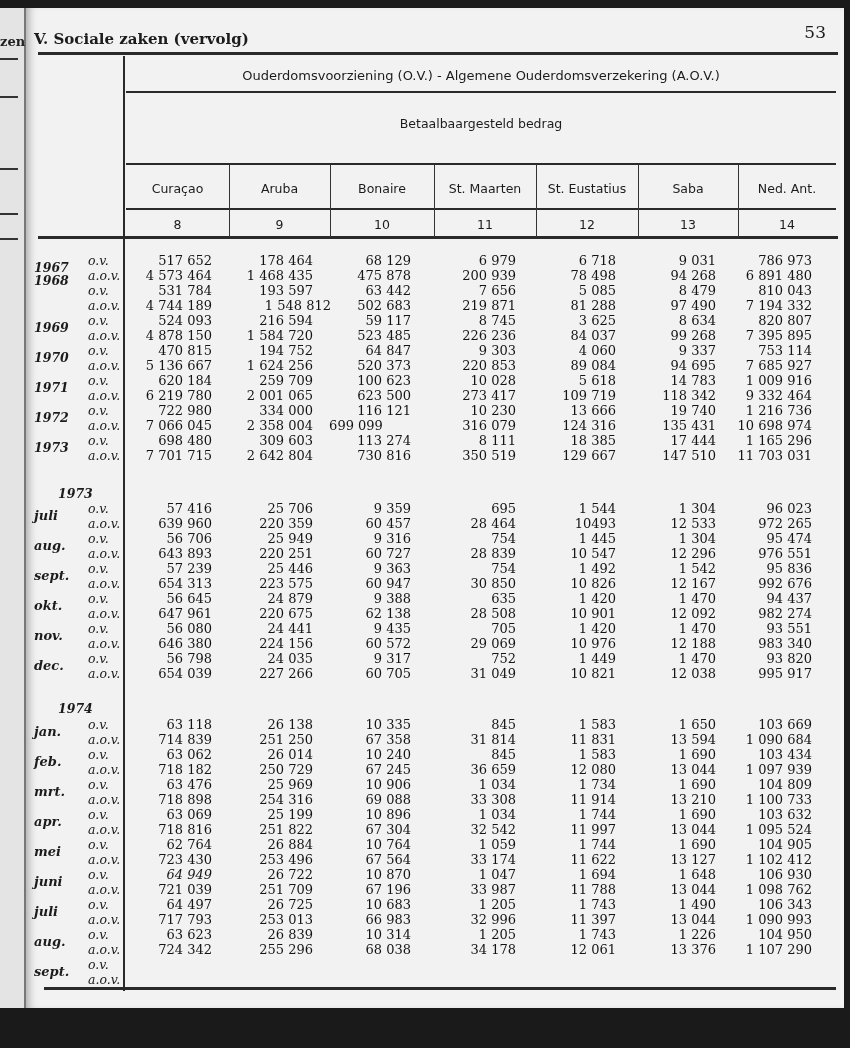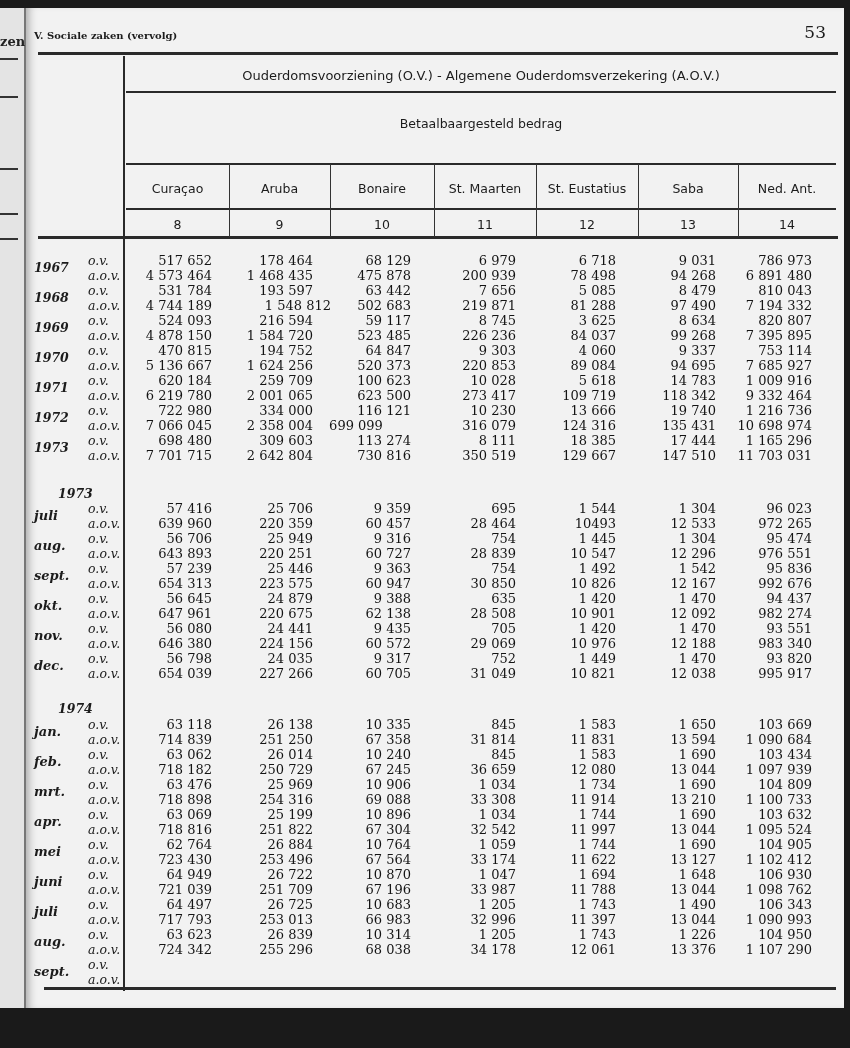--- a/index.html
+++ b/index.html
@@ -16,21 +16,21 @@
     }
     .left-page .lp-text { position: absolute; left: 0; top: 26px; font-size: 13px; font-weight: bold; color: #222; }
     .left-page .lp-rule { position: absolute; left: 0; width: 18px; height: 2px; background: #333; }
     .page {
       position: absolute; left: 26px; top: 8px; width: 818px; height: 1000px;
       background: #f2f2f2;
       box-shadow: inset 8px 0 10px -6px rgba(0,0,0,0.35);
     }
     .section-title {
       position: absolute; left: 8px; top: 22px;
-      font-family: "DejaVu Serif", serif; font-weight: bold; font-size: 10px; color: #1c1c1c;
+      font-family: "DejaVu Serif", serif; font-weight: bold; font-size: 15px; color: #1c1c1c;
     }
     .page-number {
       position: absolute; right: 18px; top: 14px;
       font-family: "DejaVu Serif", serif; font-size: 17px; color: #1c1c1c;
     }
     .rule { position: absolute; background: #2a2a2a; }
     .thick-top { left: 12px; top: 44px; width: 800px; height: 3px; }
     .thick-head-bottom { left: 12px; top: 228px; width: 800px; height: 3px; }
     .thick-bottom { left: 18px; top: 979px; width: 792px; height: 3px; }
     .stub-vline { left: 97px; top: 48px; width: 2px; height: 935px; }
@@ -122,21 +122,21 @@
       <div>
         <div class="stub stub-kind" style="top: 260px;">a.o.v.</div>
         <div class="cell" style="top: 260px; left: 76px; width: 110px;">4 573 464</div>
         <div class="cell" style="top: 260px; left: 177px; width: 110px;">1 468 435</div>
         <div class="cell" style="top: 260px; left: 275px; width: 110px;">475 878</div>
         <div class="cell" style="top: 260px; left: 380px; width: 110px;">200 939</div>
         <div class="cell" style="top: 260px; left: 480px; width: 110px;">78 498</div>
         <div class="cell" style="top: 260px; left: 580px; width: 110px;">94 268</div>
         <div class="cell" style="top: 260px; left: 676px; width: 110px;">6 891 480</div>
       </div>
-      <div class="stub stub-year" style="top: 282px; left: 8px;">1968</div>
+      <div class="stub stub-year" style="top: 265px; left: 8px;">1968</div>
       <div>
         <div class="stub stub-kind" style="top: 275px;">o.v.</div>
         <div class="cell" style="top: 275px; left: 76px; width: 110px;">531 784</div>
         <div class="cell" style="top: 275px; left: 177px; width: 110px;">193 597</div>
         <div class="cell" style="top: 275px; left: 275px; width: 110px;">63 442</div>
         <div class="cell" style="top: 275px; left: 380px; width: 110px;">7 656</div>
         <div class="cell" style="top: 275px; left: 480px; width: 110px;">5 085</div>
         <div class="cell" style="top: 275px; left: 580px; width: 110px;">8 479</div>
         <div class="cell" style="top: 275px; left: 676px; width: 110px;">810 043</div>
       </div>
@@ -484,21 +484,21 @@
         <div class="cell" style="top: 844px; left: 177px; width: 110px;">253 496</div>
         <div class="cell" style="top: 844px; left: 275px; width: 110px;">67 564</div>
         <div class="cell" style="top: 844px; left: 380px; width: 110px;">33 174</div>
         <div class="cell" style="top: 844px; left: 480px; width: 110px;">11 622</div>
         <div class="cell" style="top: 844px; left: 580px; width: 110px;">13 127</div>
         <div class="cell" style="top: 844px; left: 676px; width: 110px;">1 102 412</div>
       </div>
       <div class="stub stub-month" style="top: 866px; left: 8px;">juni</div>
       <div>
         <div class="stub stub-kind" style="top: 859px;">o.v.</div>
-        <div class="cell" style="top: 859px; left: 76px; width: 110px;">64 949</div>
+        <div class="cell" style="top: 859px; left: 76px; width: 110px; font-style: italic;">64 949</div>
         <div class="cell" style="top: 859px; left: 177px; width: 110px;">26 722</div>
         <div class="cell" style="top: 859px; left: 275px; width: 110px;">10 870</div>
         <div class="cell" style="top: 859px; left: 380px; width: 110px;">1 047</div>
         <div class="cell" style="top: 859px; left: 480px; width: 110px;">1 694</div>
         <div class="cell" style="top: 859px; left: 580px; width: 110px;">1 648</div>
         <div class="cell" style="top: 859px; left: 676px; width: 110px;">106 930</div>
       </div>
       <div>
         <div class="stub stub-kind" style="top: 874px;">a.o.v.</div>
         <div class="cell" style="top: 874px; left: 76px; width: 110px;">721 039</div>

